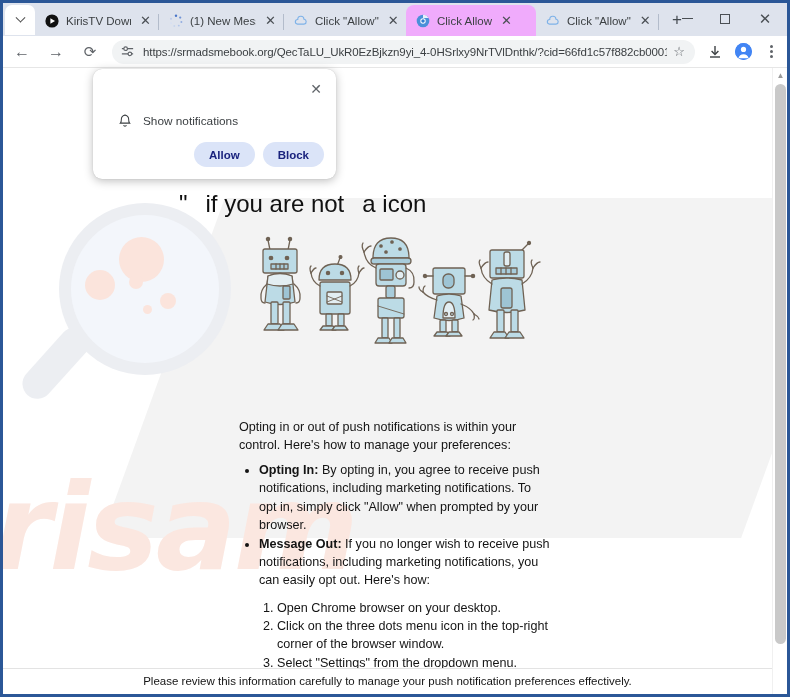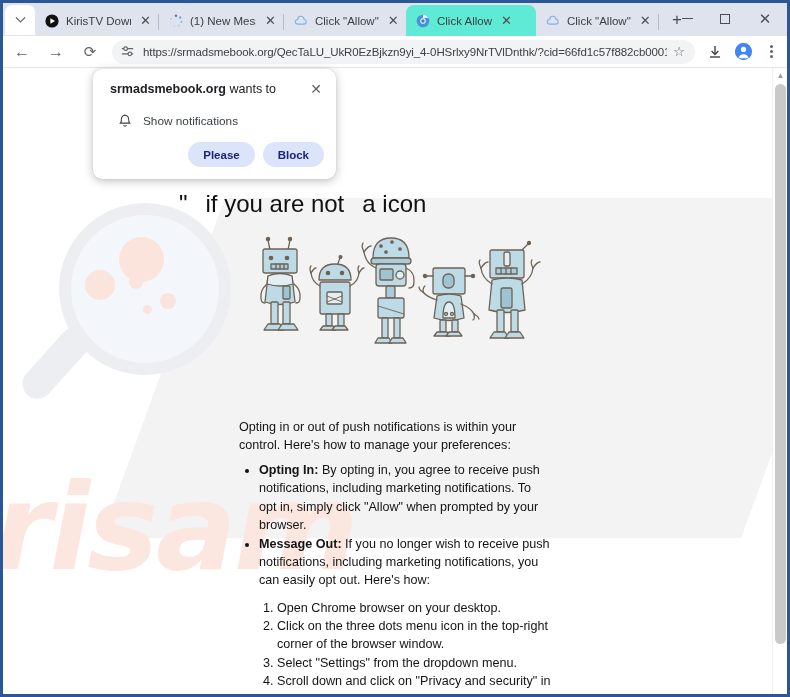--- a/index.html
+++ b/index.html
@@ -43,21 +43,21 @@
   }
   .tab {
     position: relative;
     height: 31px;
     display: flex; align-items: center;
     padding: 0 4px 0 9px;
     flex: 0 0 auto;
     border-radius: 8px 8px 0 0;
   }
   .tab.inactive { background: transparent; }
-  .tab.active { background: #5eead4; }
+  .tab.active { background: #f0abfc; }
   .tab-sep {
     width: 1px; height: 16px;
     background: #b3bccb;
     margin-bottom: 6px;
     flex: 0 0 auto;
   }
   .tab-favicon {
     width: 15px; height: 15px;
     flex: 0 0 auto;
     margin-right: 7px;
@@ -661,44 +661,42 @@
         </ul>
         <ol>
           <li>Open Chrome browser on your desktop.</li>
           <li>Click on the three dots menu icon in the top-right corner of the browser window.</li>
           <li>Select "Settings" from the dropdown menu.</li>
           <li>Scroll down and click on "Privacy and security" in the left sidebar.</li>
 
         </ol>
       </div>
 
+      <div id="page-footer">Please review this information carefully to manage your push notification preferences effectively.</div>
     </div>
 
     <div id="scrollbar">
       <div id="scroll-up-arrow">▲</div>
       <div id="scroll-thumb"></div>
     </div>
   </div>
 
   <div id="perm-dialog">
-    <div id="perm-title">
-      <b>srmadsmebook.org</b><span> wants to</span>
-    </div>
     <div id="perm-close">✕</div>
 
     <div id="perm-row">
       <span id="bell-icon">
         <svg width="14" height="15" viewBox="0 0 14 15">
           <path d="M7 1.2a3.6 3.6 0 0 1 3.6 3.6c0 3.3 1 4.3 1 4.3H2.4s1-1 1-4.3A3.6 3.6 0 0 1 7 1.2z" fill="none" stroke="#3c4043" stroke-width="1.05"></path>
           <line x1="7" y1="0.4" x2="7" y2="1.4" stroke="#3c4043" stroke-width="1.05"></line>
           <path d="M5.6 11.2a1.45 1.45 0 0 0 2.8 0" fill="none" stroke="#3c4043" stroke-width="1.05"></path>
         </svg>
       </span>
       <span id="perm-row-label">Show notifications</span>
     </div>
 
     <div id="perm-buttons">
-      <button class="perm-btn">Please</button>
+      <button class="perm-btn">Allow</button>
       <button class="perm-btn">Block</button>
     </div>
   </div>
 
 </div>
 
 </body></html>

